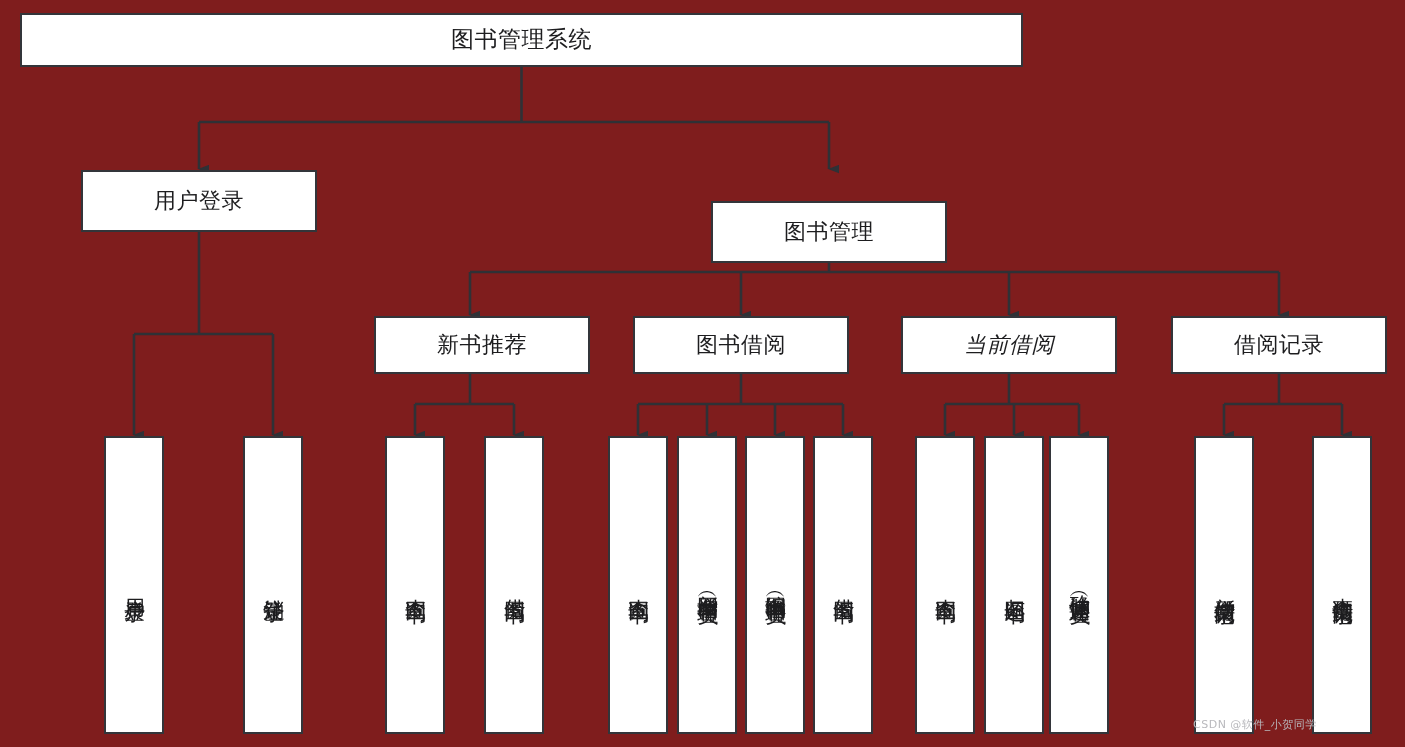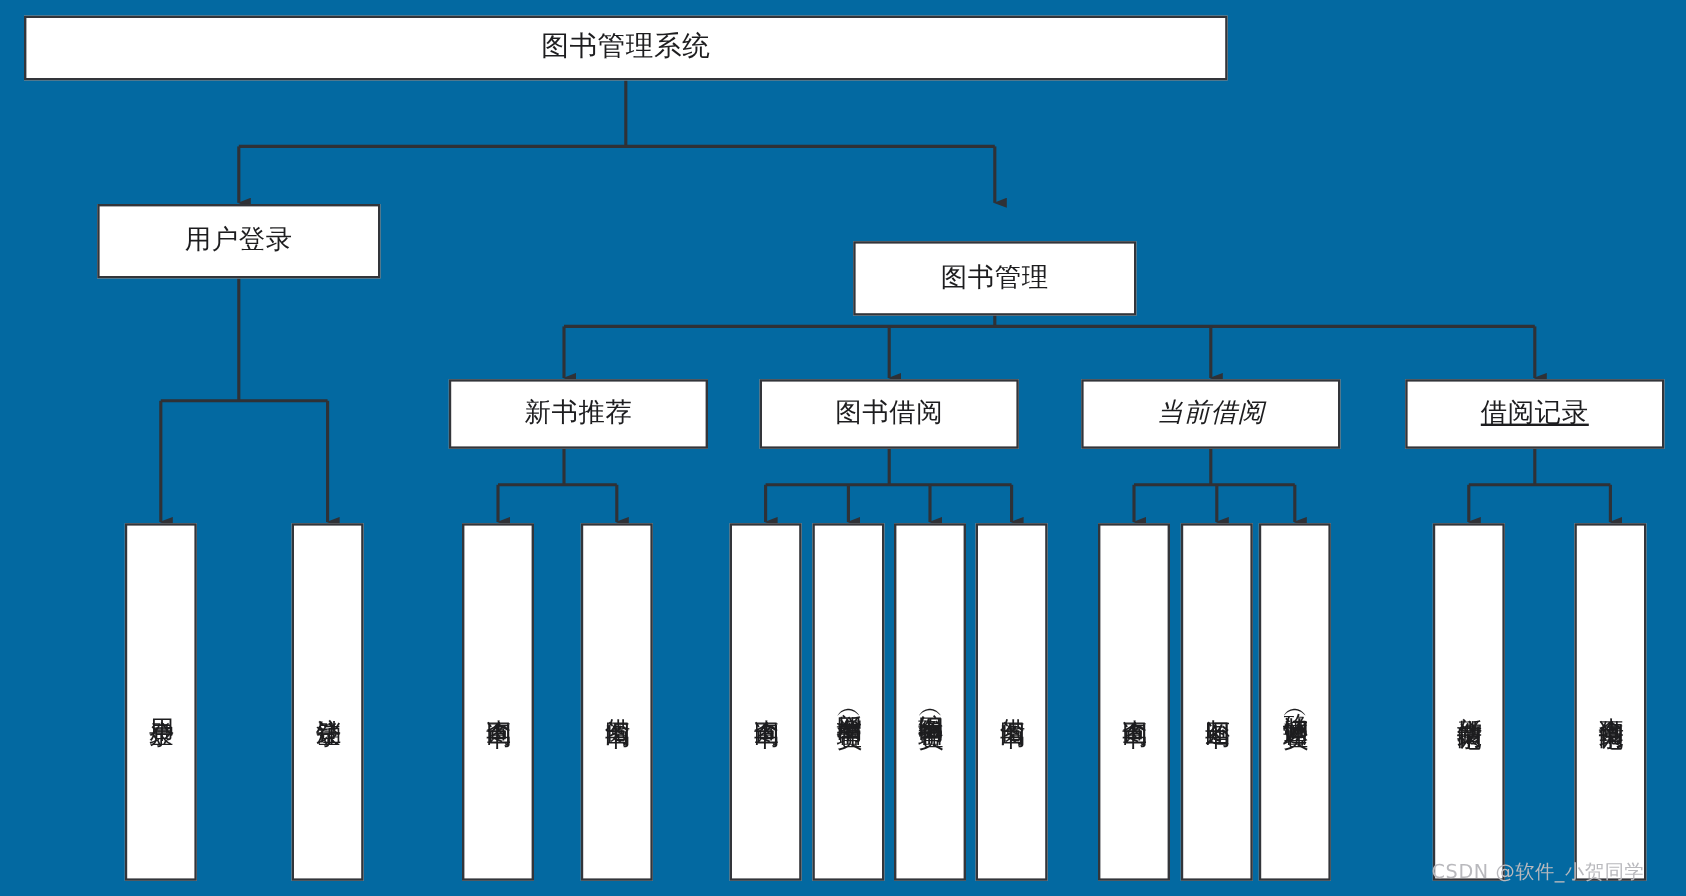--- a/index.html
+++ b/index.html
@@ -8,21 +8,21 @@
     padding: 0;
     background: #ffffff;
   }
   body {
     font-family: "DejaVu Sans", "Liberation Sans", sans-serif;
   }
   #canvas {
     position: relative;
     width: 1405px;
     height: 747px;
-    background: #0369a1;
+    background: #7f1d1d;
     overflow: hidden;
   }
   #edges {
     position: absolute;
     left: 0;
     top: 0;
     width: 1405px;
     height: 747px;
   }
   .node {
@@ -58,21 +58,21 @@
   .node.vert .lbl {
     writing-mode: vertical-rl;
     text-orientation: upright;
     font-size: 21px;
     line-height: 1.12;
     letter-spacing: 1.5px;
     max-height: 100%;
   }
   .watermark {
     position: absolute;
-    font-size: 16px;
+    font-size: 11px;
     color: #b9b9bd;
     white-space: nowrap;
     letter-spacing: 0.5px;
     user-select: none;
   }
 </style>
 </head>
 <body>
 
 <div id="canvas">
@@ -130,21 +130,21 @@
       </div>
       <div class="node horiz" style="left: 362px; top: 316px; width: 216px; height: 58px; margin-left: 12px;">
         <span class="lbl">新书推荐</span>
       </div>
       <div class="node horiz" style="left: 633px; top: 316px; width: 216px; height: 58px;">
         <span class="lbl">图书借阅</span>
       </div>
       <div class="node horiz" style="left: 901px; top: 316px; width: 216px; height: 58px; font-style: italic;">
         <span class="lbl">当前借阅</span>
       </div>
-      <div class="node horiz" style="left: 1171px; top: 316px; width: 216px; height: 58px; text-decoration: underline;">
+      <div class="node horiz" style="left: 1171px; top: 316px; width: 216px; height: 58px;">
         <span class="lbl">借阅记录</span>
       </div>
       <div class="node vert" style="left: 104px; top: 436px; width: 60px; height: 298px;">
         <span class="lbl">用户登录</span>
       </div>
       <div class="node vert" style="left: 243px; top: 436px; width: 60px; height: 298px;">
         <span class="lbl">注销登录</span>
       </div>
       <div class="node vert" style="left: 385px; top: 436px; width: 60px; height: 298px;">
         <span class="lbl">查询图书</span>

